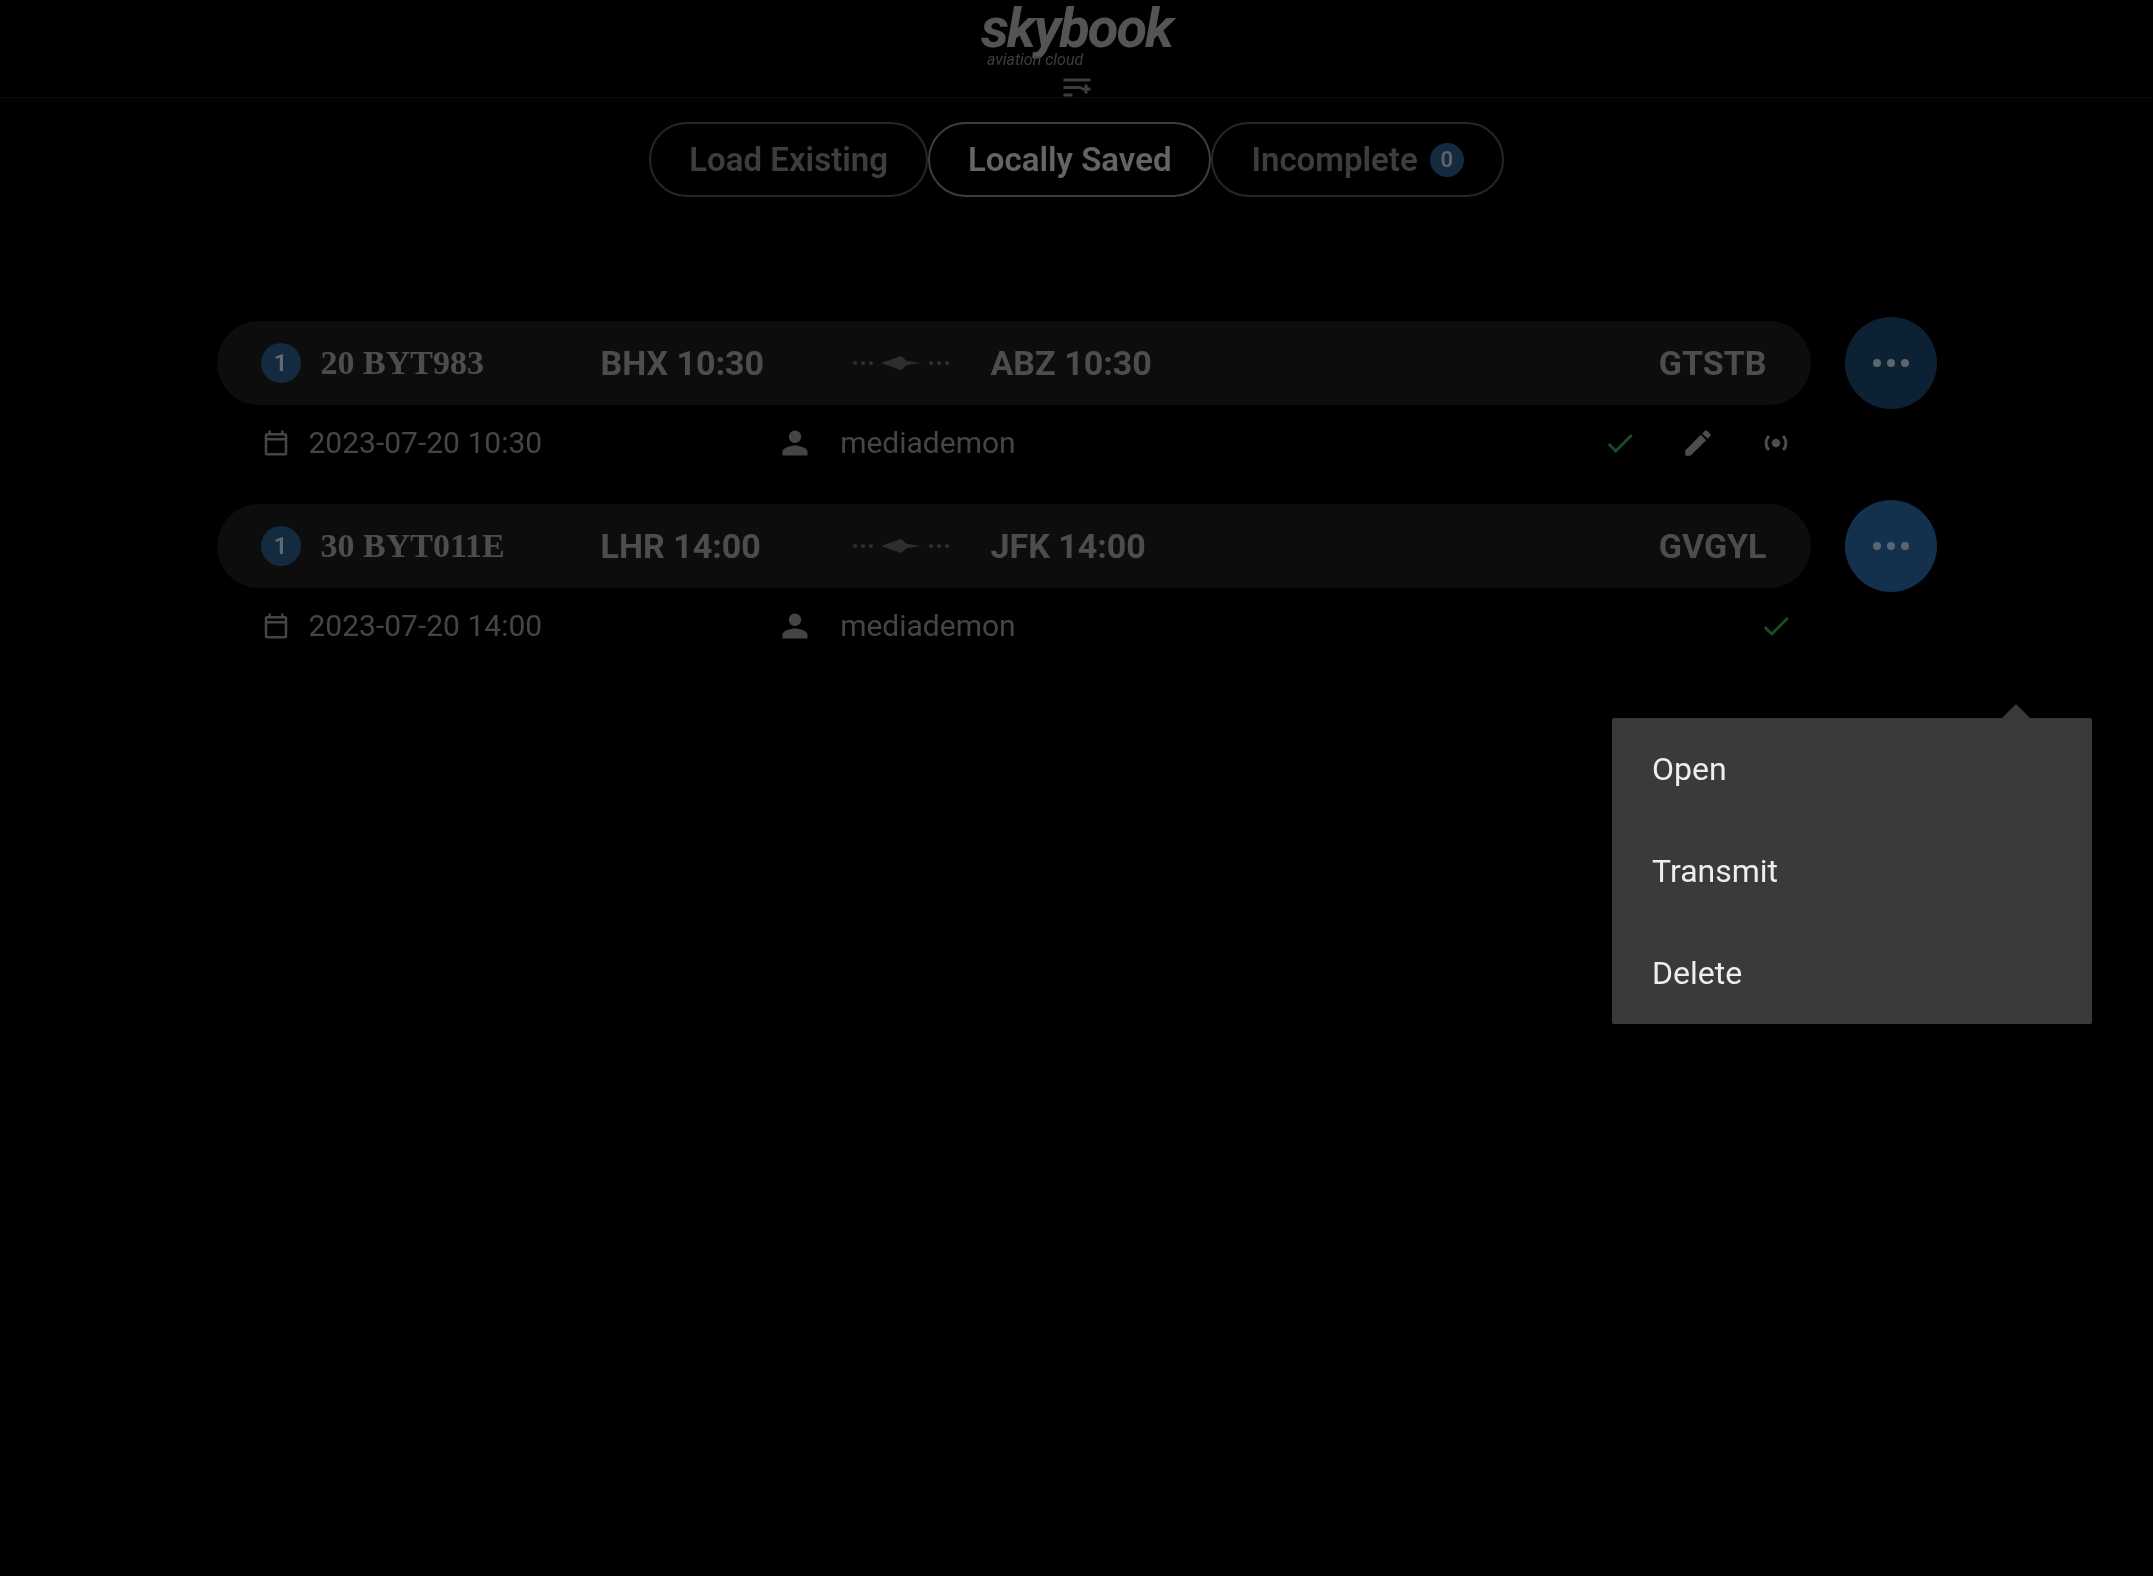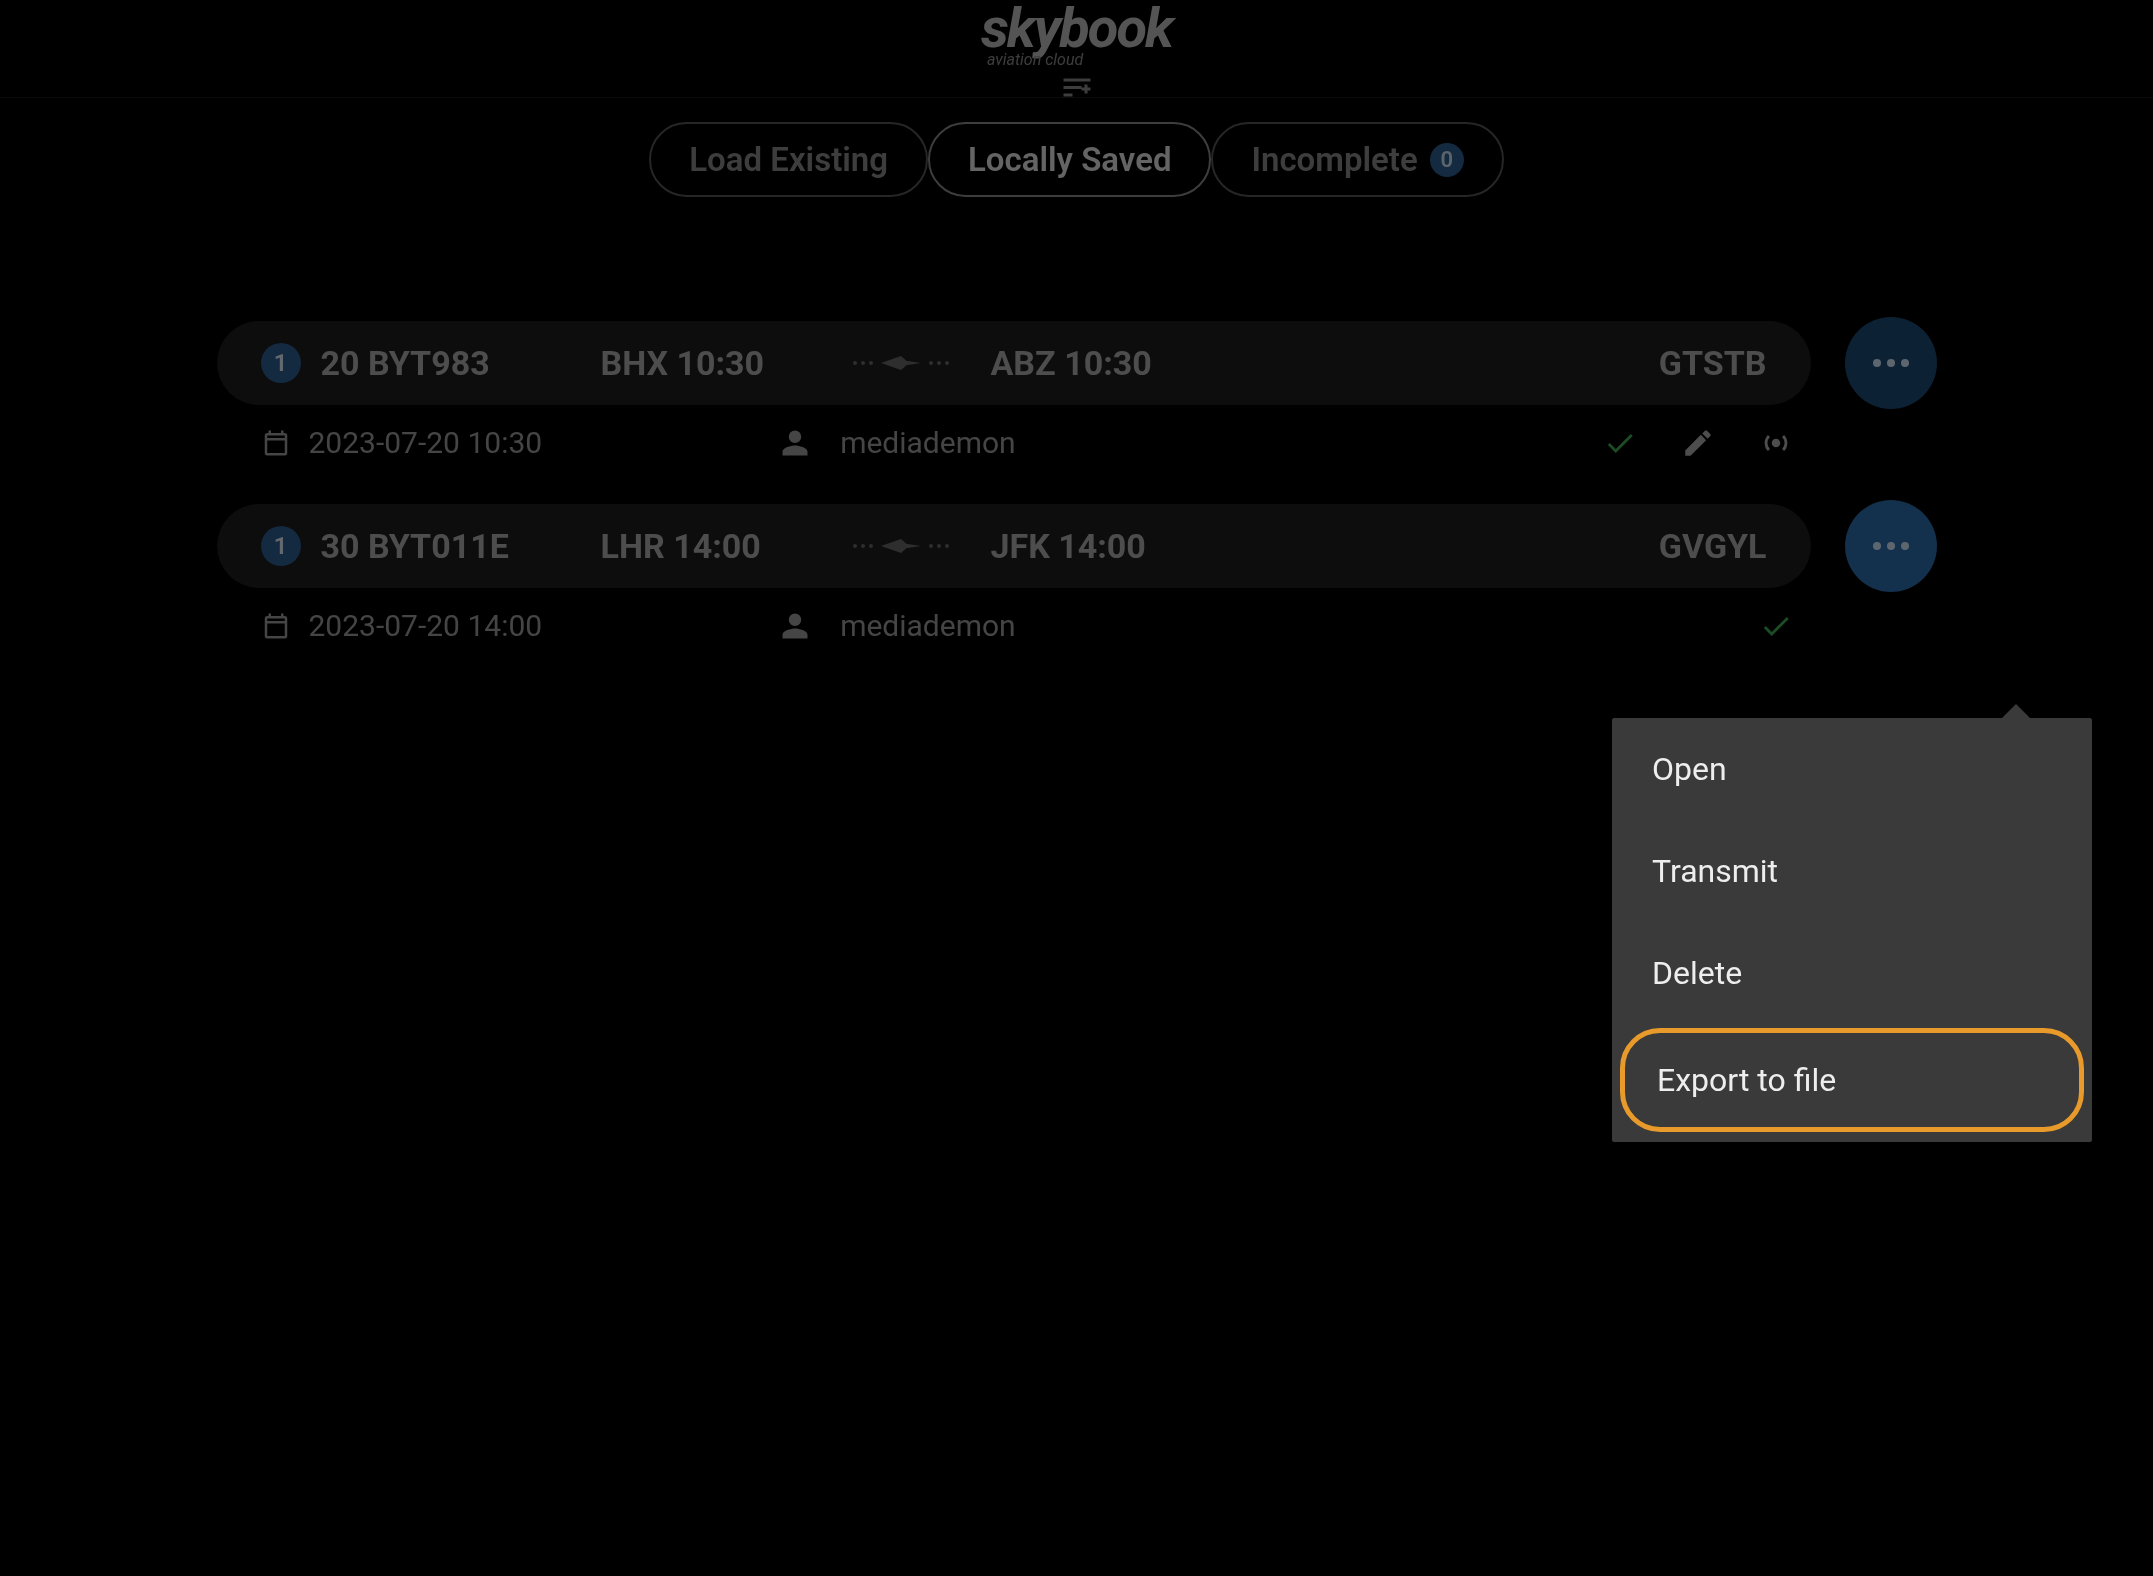--- a/index.html
+++ b/index.html
@@ -127,20 +127,21 @@
     font-size: 24px;
     font-weight: 600;
     margin-right: 20px;
     flex-shrink: 0;
   }
   .flight-id {
     font-size: 34px;
     font-weight: 700;
     color: #aaa;
     width: 280px;
+    font-family: Liberation Serif, serif;
   }
   .dep, .arr {
     font-size: 34px;
     font-weight: 700;
     color: #aaa;
     width: 210px;
   }
   .plane-sep {
     width: 120px;
     display: flex;
@@ -394,16 +395,13 @@
 <div class="menu">
   <div class="menu-item">
     <span>Open</span>
   </div>
   <div class="menu-item">
     <span>Transmit</span>
   </div>
   <div class="menu-item">
     <span>Delete</span>
   </div>
-  <div class="menu-item highlight">
-    <span>Export to file</span>
-  </div>
 </div>
 
 </body></html>

